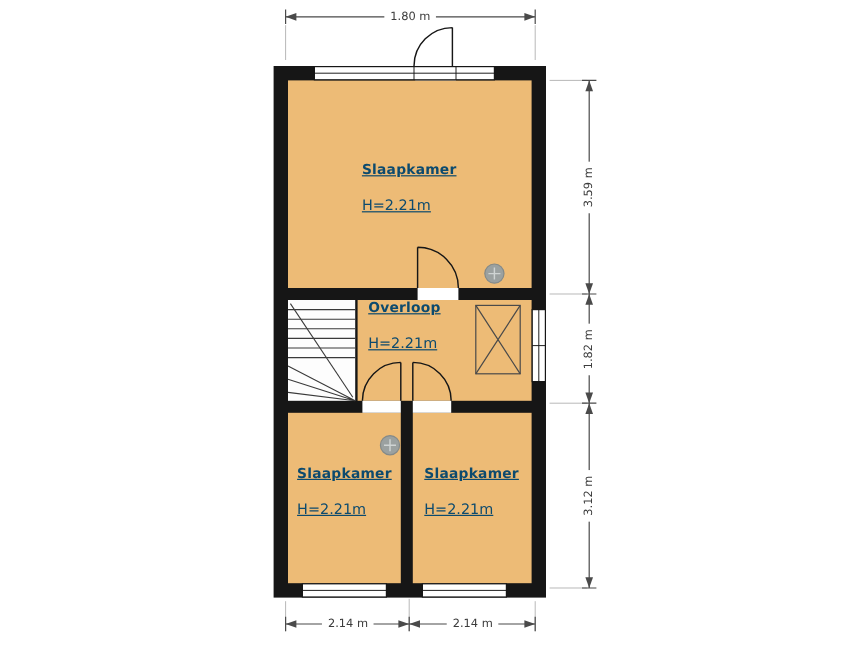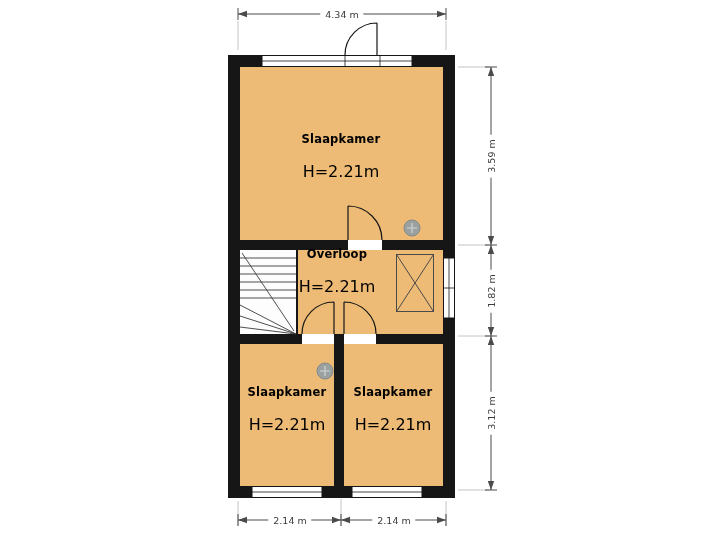--- a/index.html
+++ b/index.html
@@ -1,22 +1,22 @@
 <!DOCTYPE html>
 <html><head>
 <meta charset="utf-8">
 <style>
   * { margin:0; padding:0; box-sizing:border-box; }
   html,body { background:#ffffff; }
   body { font-family:"DejaVu Sans", "Liberation Sans", sans-serif; }
   .stage { position:relative; width:720px; height:540px; background:#ffffff; overflow:hidden; }
   .stage > svg { position:absolute; left:0; top:0; }
-  .room-label { position:absolute; transform:translate(-50%,-50%); text-align:center; color:#000000; white-space:nowrap; }
+  .room-label { position:absolute; transform:translate(-50%,-50%); color:#0c4a6e; white-space:nowrap;text-decoration:underline; }
   .room-name { font-size:11.5px; font-weight:bold; letter-spacing:.2px; }
-  .room-h { font-size:16px; margin-top:16px; }
+  .room-h { font-size:12px; margin-top:16px; }
   .dim-label { position:absolute; background:#ffffff; color:#3c3c3c; font-size:9.5px; padding:1px 5px; transform:translate(-50%,-50%); white-space:nowrap; }
   .dim-label.vert { transform:translate(-50%,-50%) rotate(-90deg); }
 </style>
 </head>
 <body>
 
 <div class="stage">
 
   <svg width="720" height="540" viewBox="0 0 720 540">
 
@@ -123,20 +123,20 @@
   <div class="room-label" style="left:287px; top:409px;">
     <div class="room-name">Slaapkamer</div>
     <div class="room-h">H=2.21m</div>
   </div>
 
   <div class="room-label" style="left:393px; top:409px;">
     <div class="room-name">Slaapkamer</div>
     <div class="room-h">H=2.21m</div>
   </div>
 
-  <div class="dim-label" style="left:342px; top:14px;">4.34 m</div>
+  <div class="dim-label" style="left:342px; top:14px;">1.80 m</div>
   <div class="dim-label vert" style="left:491px; top:156px;">3.59 m</div>
   <div class="dim-label vert" style="left:491px; top:291px;">1.82 m</div>
   <div class="dim-label vert" style="left:491px; top:413px;">3.12 m</div>
   <div class="dim-label" style="left:290px; top:520px;">2.14 m</div>
   <div class="dim-label" style="left:394px; top:520px;">2.14 m</div>
 
 </div>
 
 </body></html>

